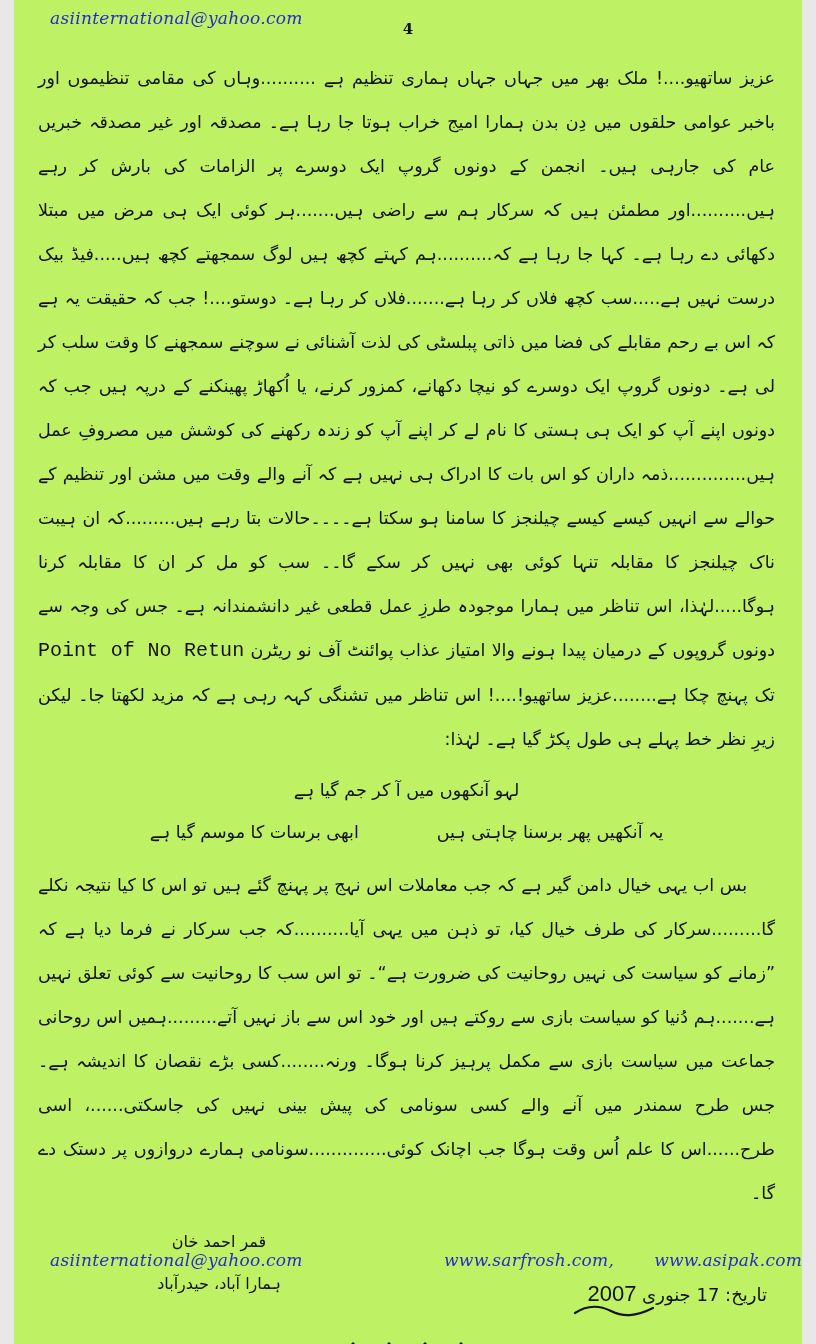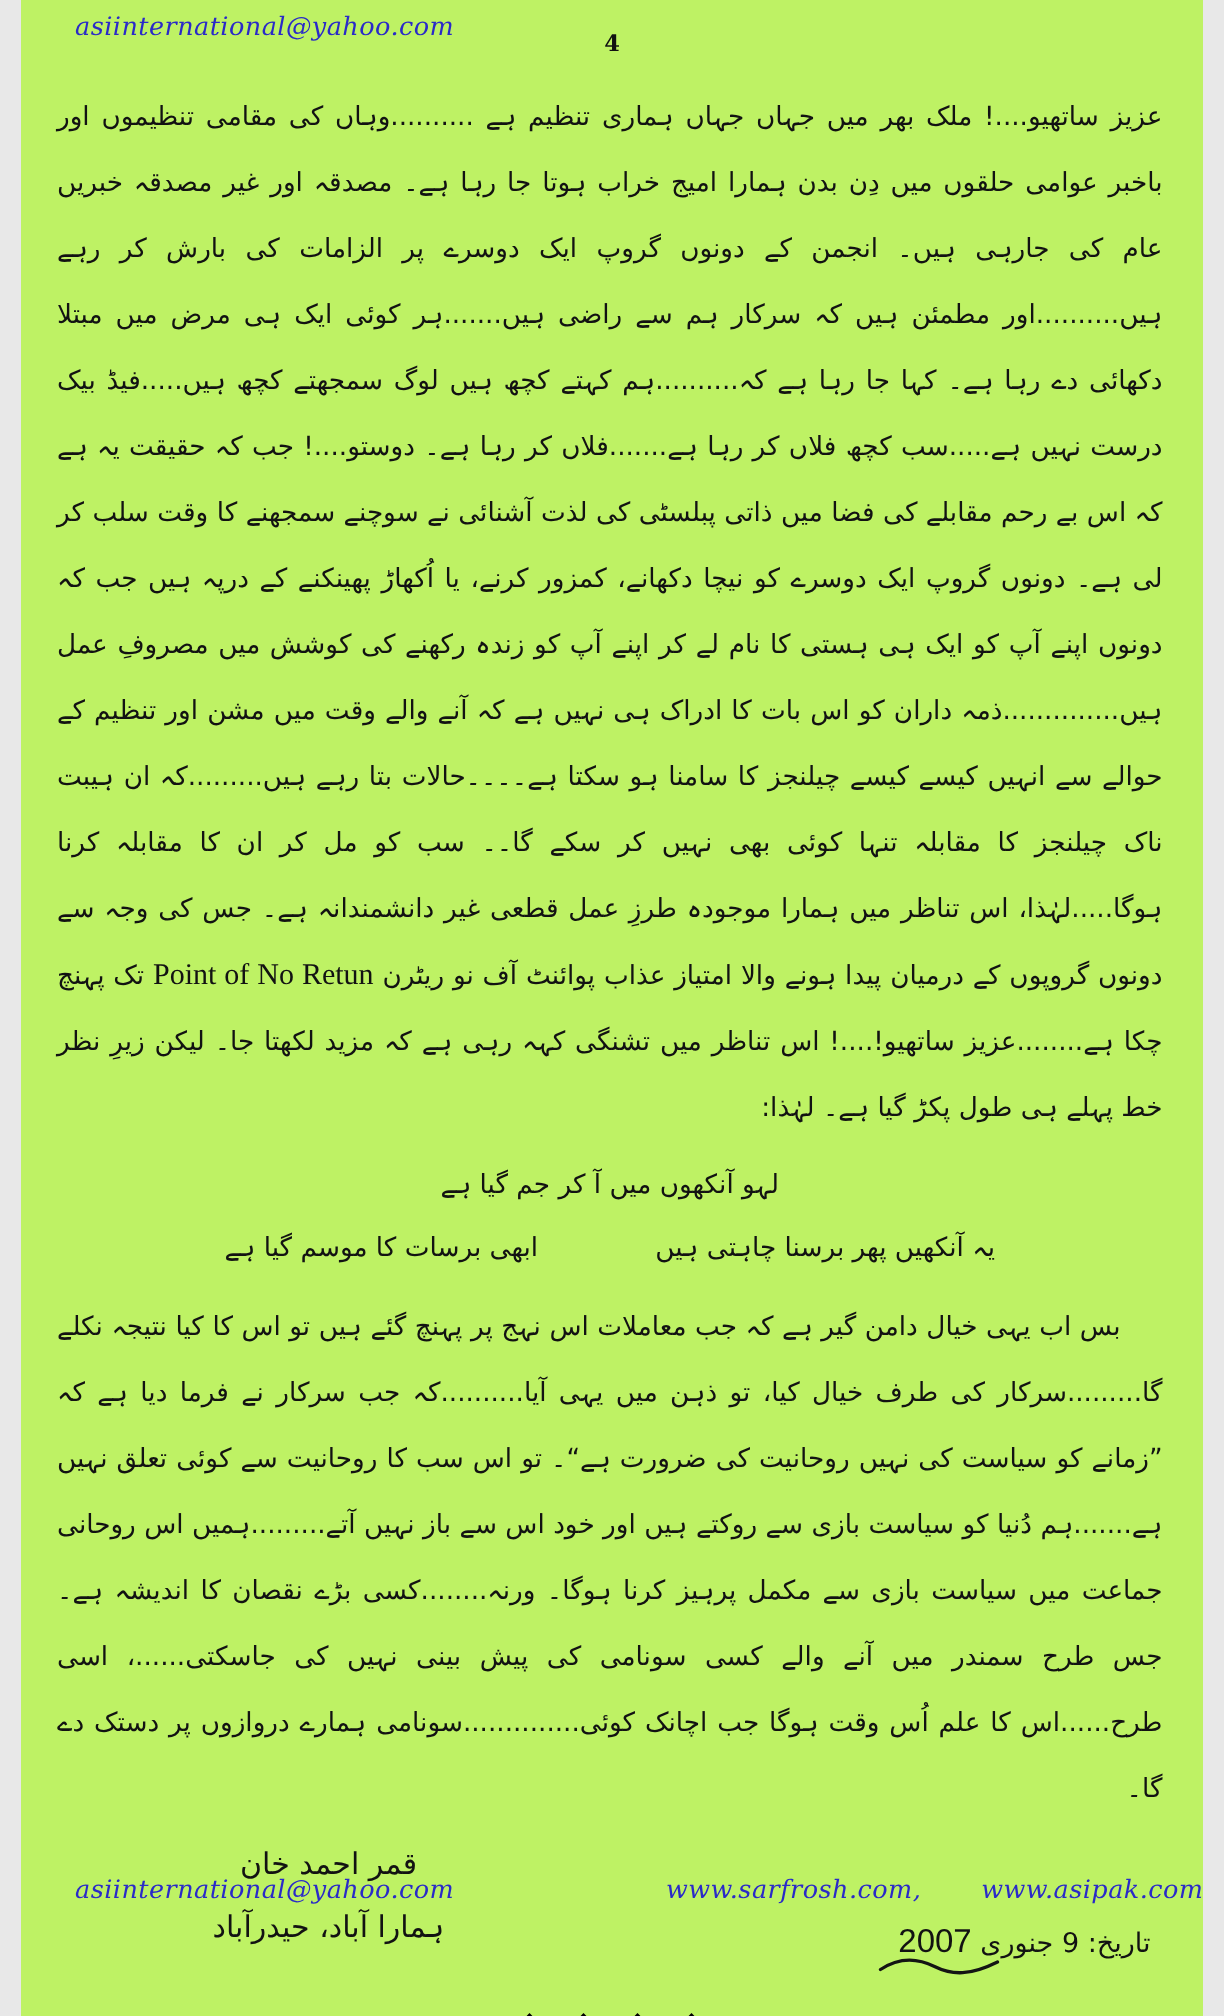--- a/index.html
+++ b/index.html
@@ -31,37 +31,37 @@
   .urdu{
     direction:rtl;
     text-align:justify;
     font-size:17.5px;
     line-height:44px;
     color:#121212;
   }
   .urdu p{margin:0;}
   .para2{text-indent:28px;margin-top:2px;}
   .eng-inline{
-    font-family:Liberation Serif, serif;
+    font-family:Liberation Mono, monospace;
     font-size:20px;
     direction:ltr;
     unicode-bidi:embed;
     white-space:nowrap;
   }
   .couplet{direction:rtl;margin:8px 0 10px;}
   .couplet-row{
     display:flex;justify-content:center;gap:78px;
     font-size:17.5px;line-height:42px;color:#121212;
   }
   .couplet-row span{white-space:nowrap;}
   .sig-date{position:relative;height:118px;margin-top:4px;}
   .signature{
     position:absolute;left:66px;top:2px;width:230px;
     direction:rtl;text-align:center;
-    font-size:20px;line-height:42px;color:#121212;
+    font-size:16px;line-height:42px;color:#121212;
   }
   .date-line{
     position:absolute;right:8px;top:44px;
     direction:rtl;font-size:18px;color:#121212;
     white-space:nowrap;
   }
   .year{
     display:inline-block;position:relative;
     font-family:"Liberation Sans",sans-serif;
     font-size:22px;line-height:22px;
@@ -112,21 +112,21 @@
     <div class="urdu">
       <p class="para2">بس اب یہی خیال دامن گیر ہے کہ جب معاملات اس نہج پر پہنچ گئے ہیں تو اس کا کیا نتیجہ نکلے گا.........سرکار کی طرف خیال کیا، تو ذہن میں یہی آیا..........کہ جب سرکار نے فرما دیا ہے کہ ”زمانے کو سیاست کی نہیں روحانیت کی ضرورت ہے“۔ تو اس سب کا روحانیت سے کوئی تعلق نہیں ہے.......ہم دُنیا کو سیاست بازی سے روکتے ہیں اور خود اس سے باز نہیں آتے.........ہمیں اس روحانی جماعت میں سیاست بازی سے مکمل پرہیز کرنا ہوگا۔ ورنہ........کسی بڑے نقصان کا اندیشہ ہے۔ جس طرح سمندر میں آنے والے کسی سونامی کی پیش بینی نہیں کی جاسکتی......، اسی طرح......اس کا علم اُس وقت ہوگا جب اچانک کوئی..............سونامی ہمارے دروازوں پر دستک دے گا۔</p>
     </div>
 
     <div class="sig-date">
       <div class="signature">
         <div>قمر احمد خان</div>
         <div>ہمارا آباد، حیدرآباد</div>
       </div>
       <div class="date-line">
-        <span>تاریخ: 9 جنوری</span>
+        <span>تاریخ: 17 جنوری</span>
         <span class="year">
           <span>2007</span>
           <svg width="82" height="14" viewBox="0 0 82 14">
             <path d="M2 10 C 14 2, 26 2, 38 8 S 62 14, 80 5" fill="none" stroke="#141414" stroke-width="2.2" stroke-linecap="round"></path>
           </svg>
         </span>
       </div>
     </div>
 
     <div class="ornaments">

